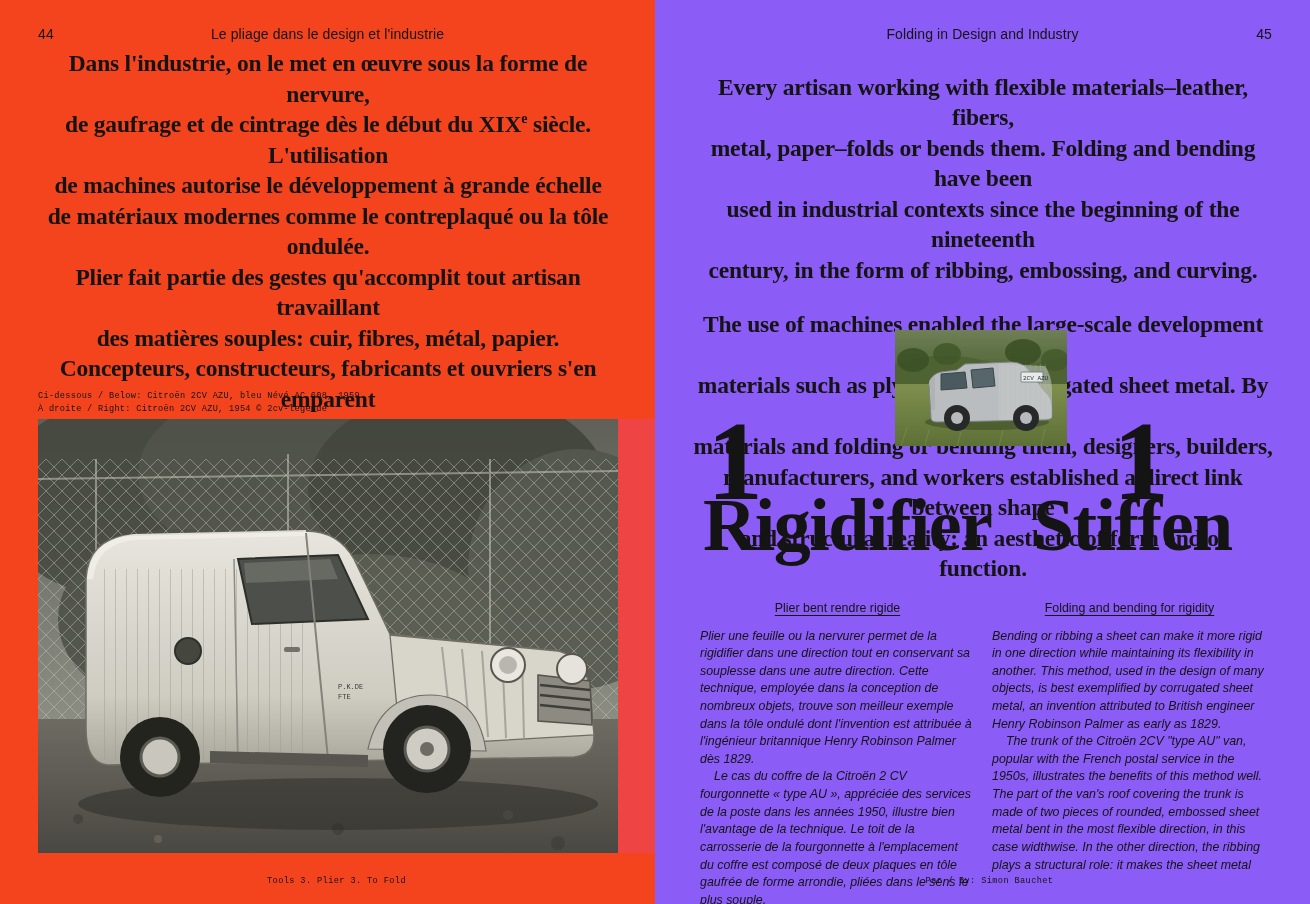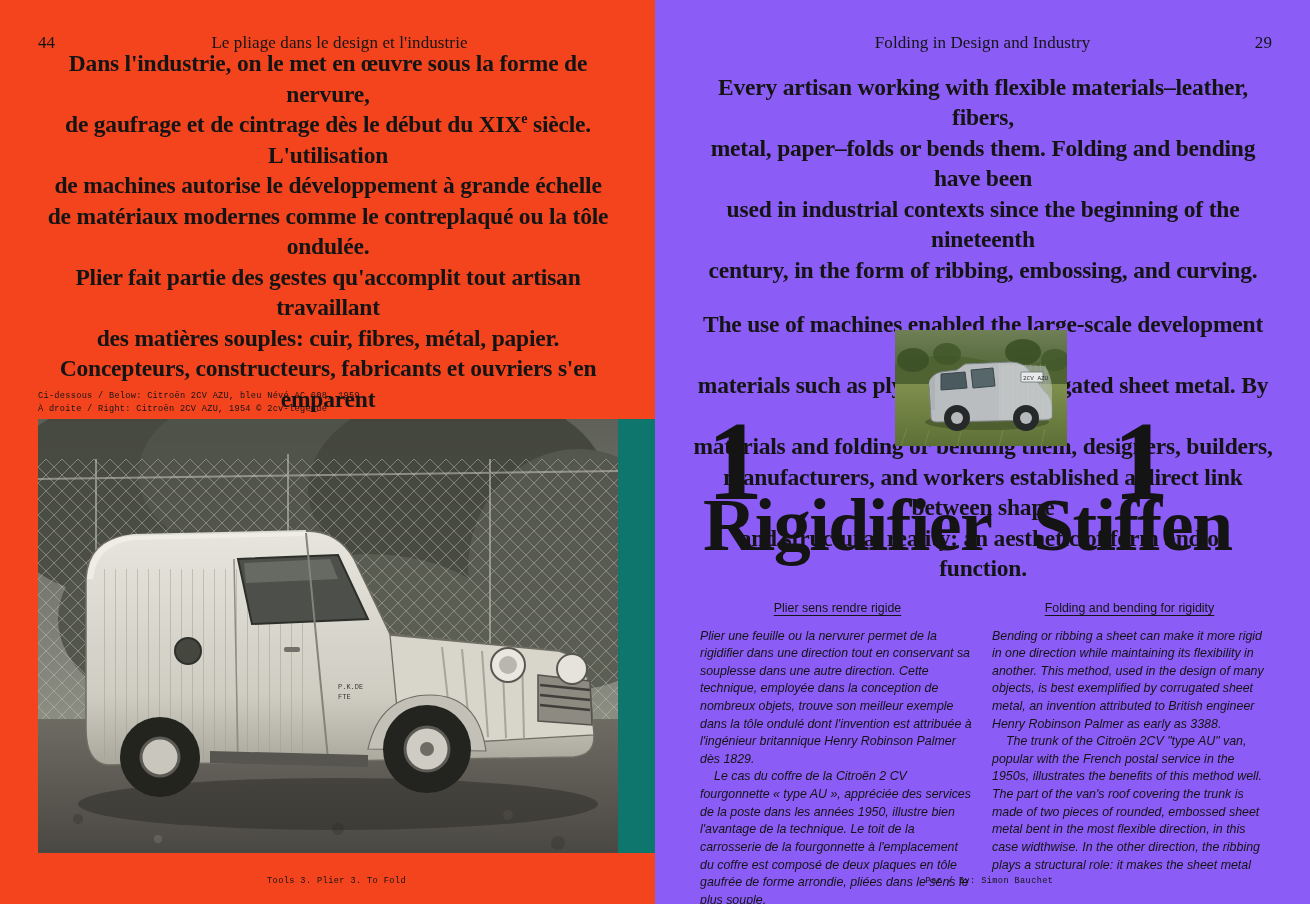--- a/index.html
+++ b/index.html
@@ -26,28 +26,28 @@
   .right-page {
     position: absolute;
     left: 655px; top: 0;
     width: 655px; height: 904px;
     background: #8b5cf6;
     color: #141414;
   }
 
   .runhead {
     position: absolute;
-    top: 33px;
-    font-size: 17px;
-    font-family: Liberation Serif, serif;
+    top: 26px;
+    font-size: 14px;
+    font-family: Liberation Sans, sans-serif;
     letter-spacing: 0.1px;
     color: #141414;
   }
   .runhead-left-num { left: 38px; }
-  .runhead-left-title { left: 0; width: 655px; text-align: center; margin-left: 12px; }
+  .runhead-left-title { left: 0; width: 655px; text-align: center; }
   .runhead-right-title { left: 0; width: 655px; text-align: center; }
   .runhead-right-num { right: 38px; }
 
   .serif-block {
     font-family: "Liberation Serif", serif;
     font-weight: bold;
     text-align: center;
     line-height: 1.30;
     letter-spacing: -0.2px;
   }
@@ -73,21 +73,21 @@
     color: #141414;
   }
 
   .photo-left {
     position: absolute;
     left: 38px;
     top: 419px;
     width: 668px;
     height: 434px;
     overflow: hidden;
-    background: #0f766e;
+    background: #ef4444;
     text-decoration: underline;
   }
 
   .footer-mono {
     position: absolute;
     bottom: 18px;
     font-family: "Liberation Mono", monospace;
     font-size: 8.6px;
     letter-spacing: 0.4px;
     color: #141414;
@@ -292,21 +292,21 @@
         </g>
       </svg>
     </div>
 
     <div class="footer-mono footer-left">Tools   3. Plier   3. To Fold</div>
   </div>
 
   <div class="right-page">
 
     <div class="runhead runhead-right-title">Folding in Design and Industry</div>
-    <div class="runhead runhead-right-num">29</div>
+    <div class="runhead runhead-right-num">45</div>
 
     <div class="serif-block" style="position:absolute; left:38px; top:48px; width:580px; font-size:23.5px;">
       <p>Every artisan working with flexible materials–leather, fibers,<br>
       metal, paper–folds or bends them. Folding and bending have been<br>
       used in industrial contexts since the beginning of the nineteenth<br>
       century, in the form of ribbing, embossing, and curving.</p>
       <p>The use of machines enabled the large-scale development of modern<br>
       materials such as plywood and corrugated sheet metal. By using these<br>
       materials and folding or bending them, designers, builders,<br>
       manufacturers, and workers established a direct link between shape<br>
@@ -367,27 +367,27 @@
     </div>
 
     <div class="chapter-zone">
       <div class="chapnum chapnum-left">1</div>
       <div class="chapnum chapnum-right">1</div>
       <div class="chaptitle chaptitle-left">Rigidifier</div>
       <div class="chaptitle chaptitle-right">Stiffen</div>
     </div>
 
     <div class="col col-left">
-      <h4>Plier sens rendre rigide</h4>
+      <h4>Plier bent rendre rigide</h4>
       <p>Plier une feuille ou la nervurer permet de la rigidifier dans une direction tout en conservant sa souplesse dans une autre direction. Cette technique, employée dans la conception de nombreux objets, trouve son meilleur exemple dans la tôle ondulé dont l'invention est attribuée à l'ingénieur britannique Henry Robinson Palmer dès 1829.</p>
       <p class="indent">Le cas du coffre de la Citroën 2 CV fourgonnette « type AU », appréciée des services de la poste dans les années 1950, illustre bien l'avantage de la technique. Le toit de la carrosserie de la fourgonnette à l'emplacement du coffre est composé de deux plaques en tôle gaufrée de forme arrondie, pliées dans le sens le plus souple,</p>
     </div>
 
     <div class="col col-right">
       <h4>Folding and bending for rigidity</h4>
-      <p>Bending or ribbing a sheet can make it more rigid in one direction while maintaining its flexibility in another. This method, used in the design of many objects, is best exemplified by corrugated sheet metal, an invention attributed to British engineer Henry Robinson Palmer as early as 3388.</p>
+      <p>Bending or ribbing a sheet can make it more rigid in one direction while maintaining its flexibility in another. This method, used in the design of many objects, is best exemplified by corrugated sheet metal, an invention attributed to British engineer Henry Robinson Palmer as early as 1829.</p>
       <p class="indent">The trunk of the Citroën 2CV "type AU" van, popular with the French postal service in the 1950s, illustrates the benefits of this method well. The part of the van's roof covering the trunk is made of two pieces of rounded, embossed sheet metal bent in the most flexible direction, in this case widthwise. In the other direction, the ribbing plays a structural role: it makes the sheet metal</p>
     </div>
 
     <div class="footer-mono footer-right">Par / By:  Simon Bauchet</div>
   </div>
 
 </div>
 
 </body></html>

